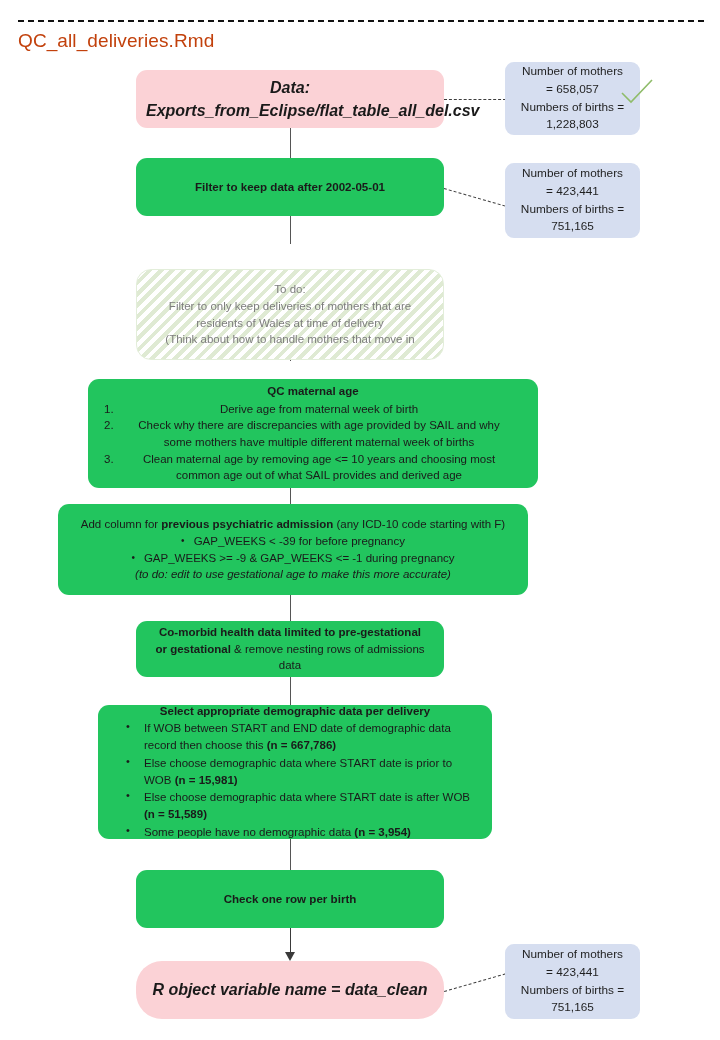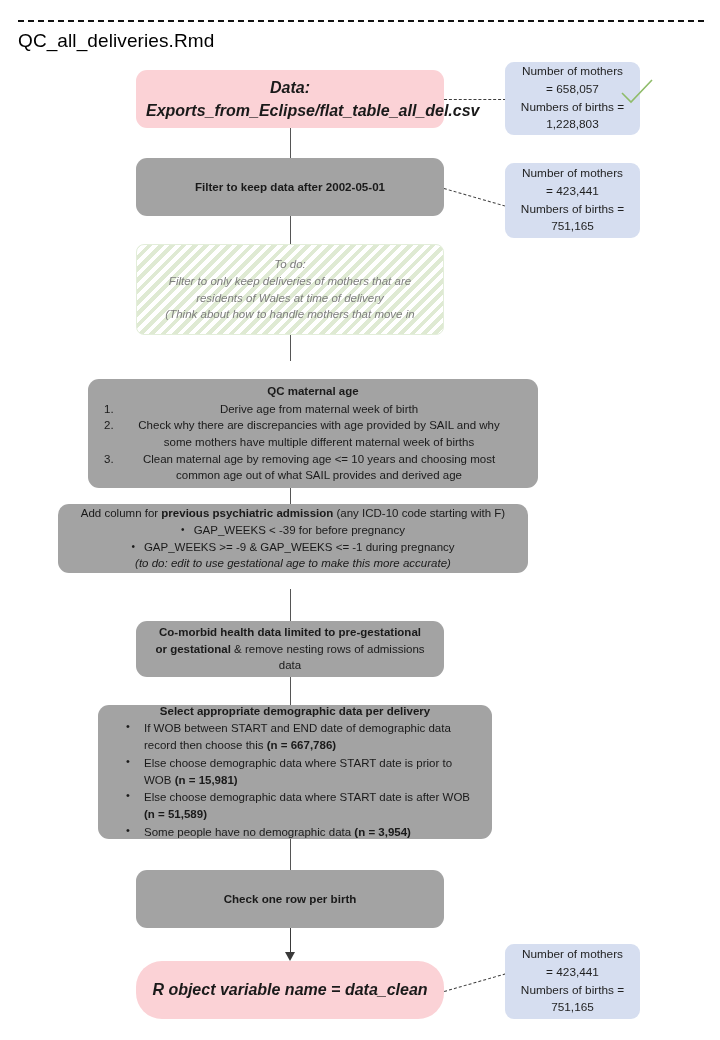--- a/index.html
+++ b/index.html
@@ -32,58 +32,58 @@
     border-top: 2px dashed #111111;
   }
 
   
   .page-title {
     position: absolute;
     left: 18px;
     top: 30px;
     font-size: 19px;
     font-weight: 400;
-    color: #000000;
+    color: #c2410c;
     letter-spacing: 0.1px;
     white-space: nowrap;
   }
 
   
   .node {
     position: absolute;
     box-sizing: border-box;
     border-radius: 11px;
     display: flex;
     flex-direction: column;
     justify-content: center;
     padding: 6px 10px;
     font-size: 11.5px;
     line-height: 1.45;
     text-align: center;
   }
   .node.pink   { background: #fbd2d6; }
-  .node.green  { background: #a3a3a3; }
+  .node.green  { background: #22c55e; }
   .node.blue   {
     background: #d6def0;
     border-radius: 9px;
     font-size: 11.8px;
     line-height: 1.5;
     color: #1f1f1f;
   }
   .node.hatch {
     background:
       repeating-linear-gradient(
         -45deg,
         #ffffff 0px, #ffffff 4px,
         #dfead3 4px, #dfead3 8px
       );
     border: 1px solid #e3eeda;
     color: #7e7e7e;
-    font-style: italic;
-    border-radius: 8px;
+    border-radius: 15px;
+    margin-top: 25px;
   }
 
   .data-label {
     font-style: italic;
     font-weight: bold;
     font-size: 16px;
   }
   .bold-center {
     font-weight: bold;
     font-size: 11.6px;
@@ -238,21 +238,21 @@
 
   <div class="node green" style="left:68px; top:379px; width:450px; height:109px; padding:24px 12px;margin-left:20px;">
     <div class="hdr">QC maternal age</div>
     <ol class="steps">
       <li>Derive age from maternal week of birth</li>
       <li>Check why there are discrepancies with age provided by SAIL and why some mothers have multiple different maternal week of births</li>
       <li>Clean maternal age by removing age &lt;= 10 years and choosing most common age out of what SAIL provides and derived age</li>
     </ol>
   </div>
 
-  <div class="node green" style="left:58px; top:504px; width:470px; height:69px; padding:8px 12px;">
+  <div class="node green" style="left:58px; top:504px; width:470px; height:91px; padding:8px 12px;">
     <div>
       <span>Add column for </span><b class="inl">previous psychiatric admission</b><span> (any ICD-10 code starting with F)</span>
     </div>
     <ul class="cbul">
       <li>GAP_WEEKS &lt; -39 for before pregnancy</li>
       <li>GAP_WEEKS &gt;= -9 &amp; GAP_WEEKS &lt;= -1 during pregnancy</li>
     </ul>
     <div class="inl" style="font-style:italic;">(to do: edit to use gestational age to make this more accurate)</div>
   </div>
 

